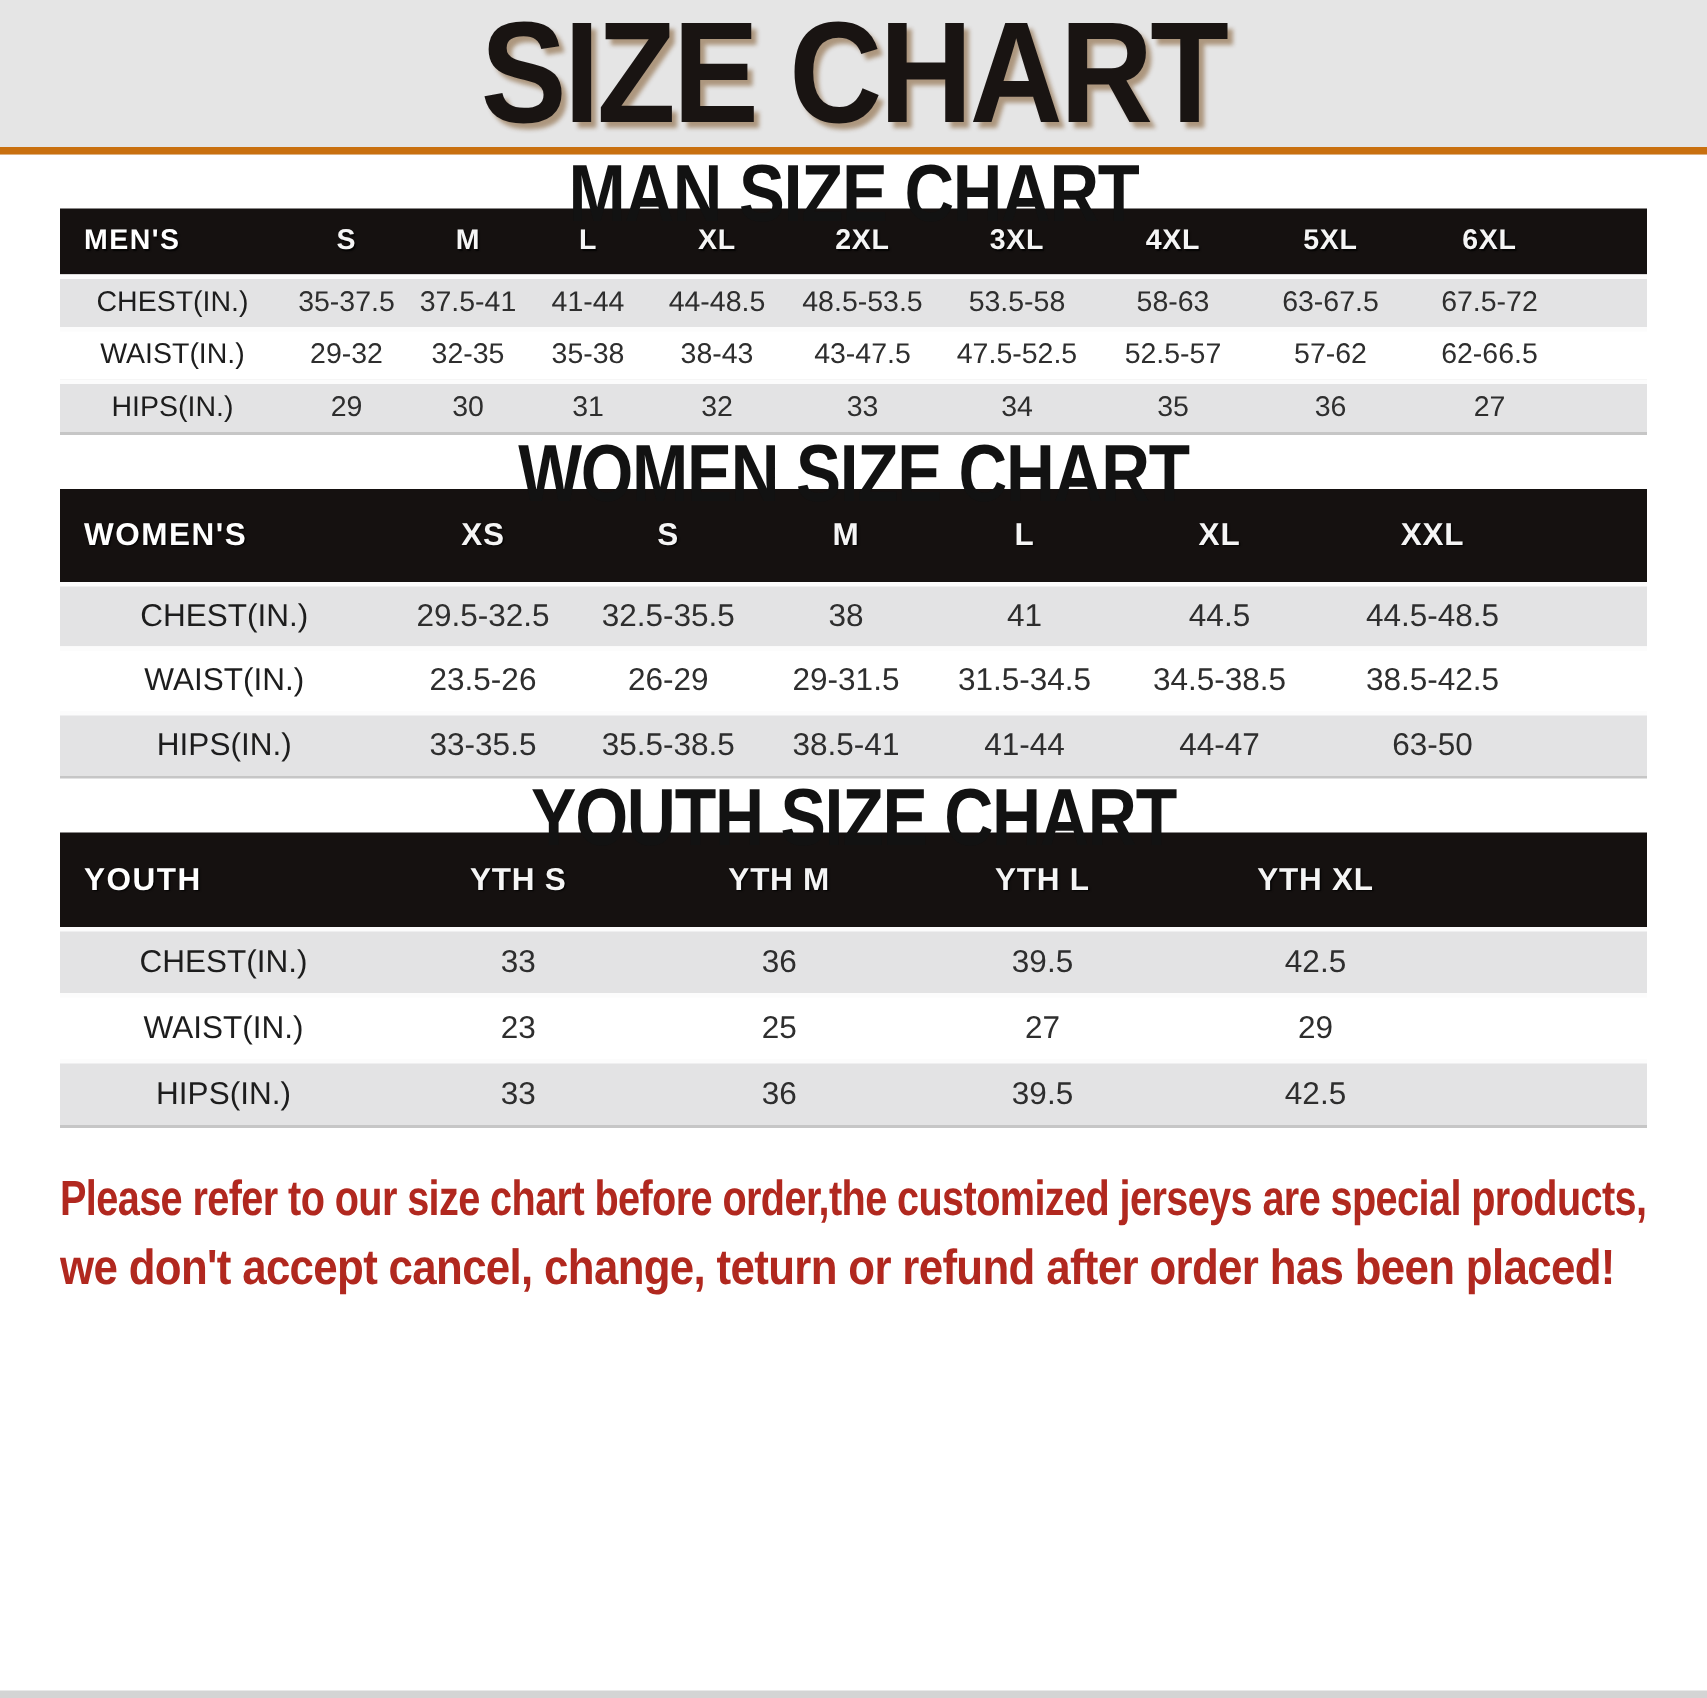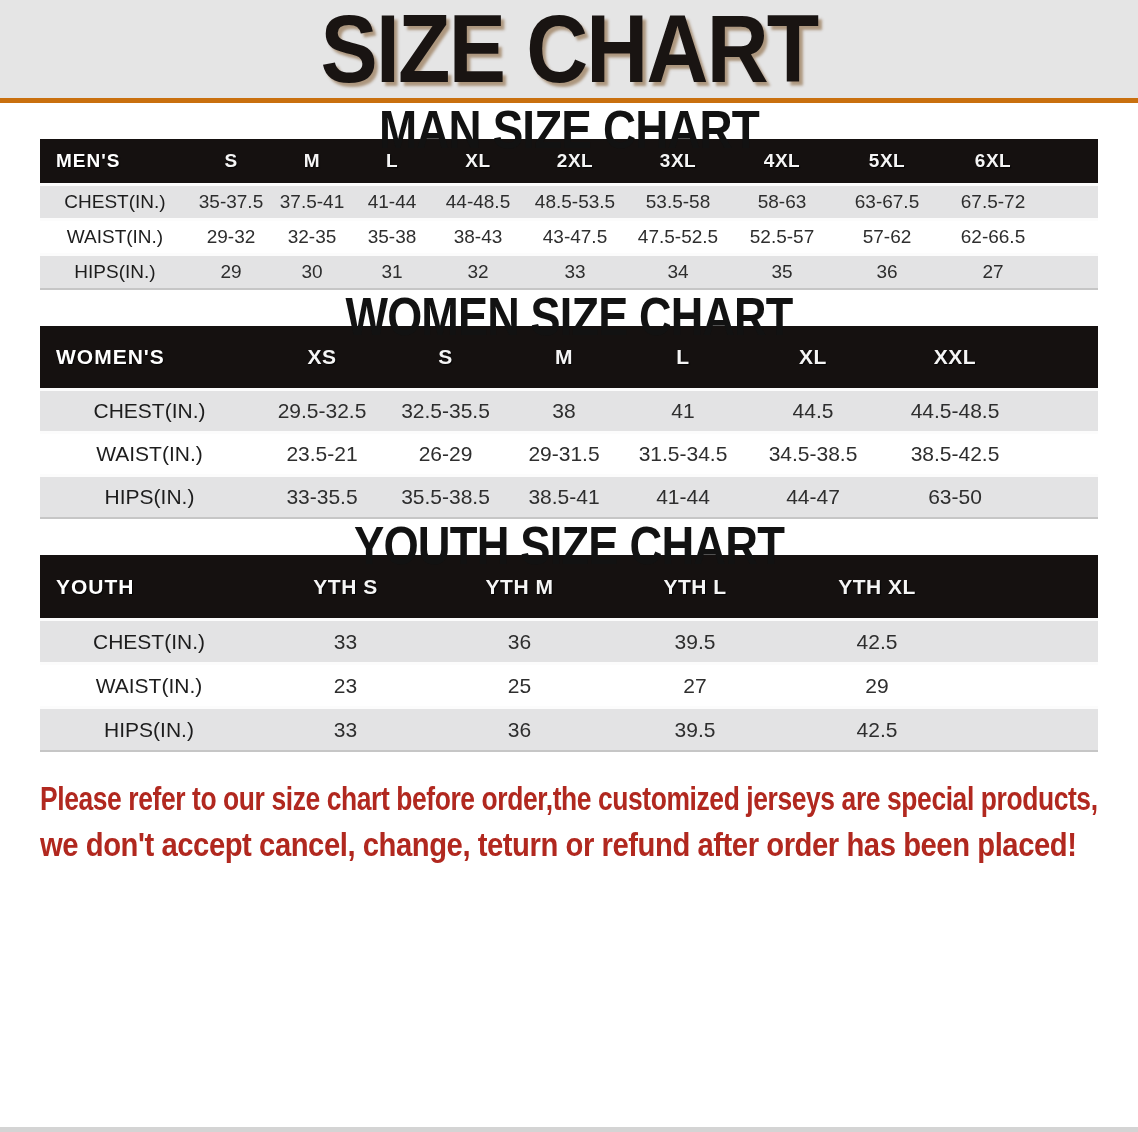--- a/index.html
+++ b/index.html
@@ -172,21 +172,21 @@
               <div class="cell label-cell">CHEST(IN.)</div>
               <div class="cell ">29.5-32.5</div>
               <div class="cell ">32.5-35.5</div>
               <div class="cell ">38</div>
               <div class="cell ">41</div>
               <div class="cell ">44.5</div>
               <div class="cell ">44.5-48.5</div>
             </div>
             <div class="t-row g1">
               <div class="cell label-cell">WAIST(IN.)</div>
-              <div class="cell ">23.5-21</div>
+              <div class="cell ">23.5-26</div>
               <div class="cell ">26-29</div>
               <div class="cell ">29-31.5</div>
               <div class="cell ">31.5-34.5</div>
               <div class="cell ">34.5-38.5</div>
               <div class="cell ">38.5-42.5</div>
             </div>
             <div class="t-row g1">
               <div class="cell label-cell">HIPS(IN.)</div>
               <div class="cell ">33-35.5</div>
               <div class="cell ">35.5-38.5</div>

